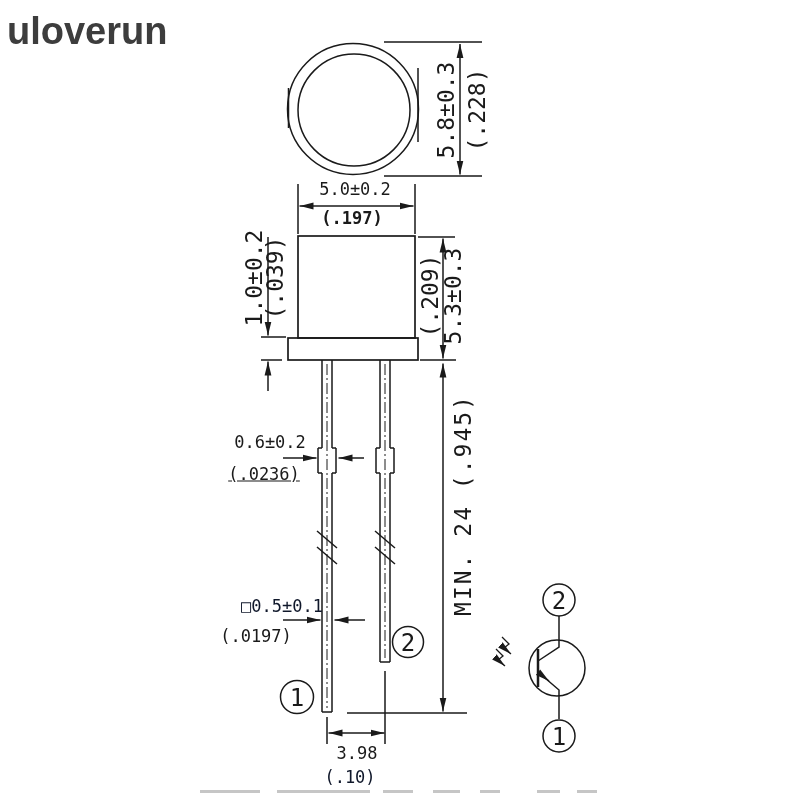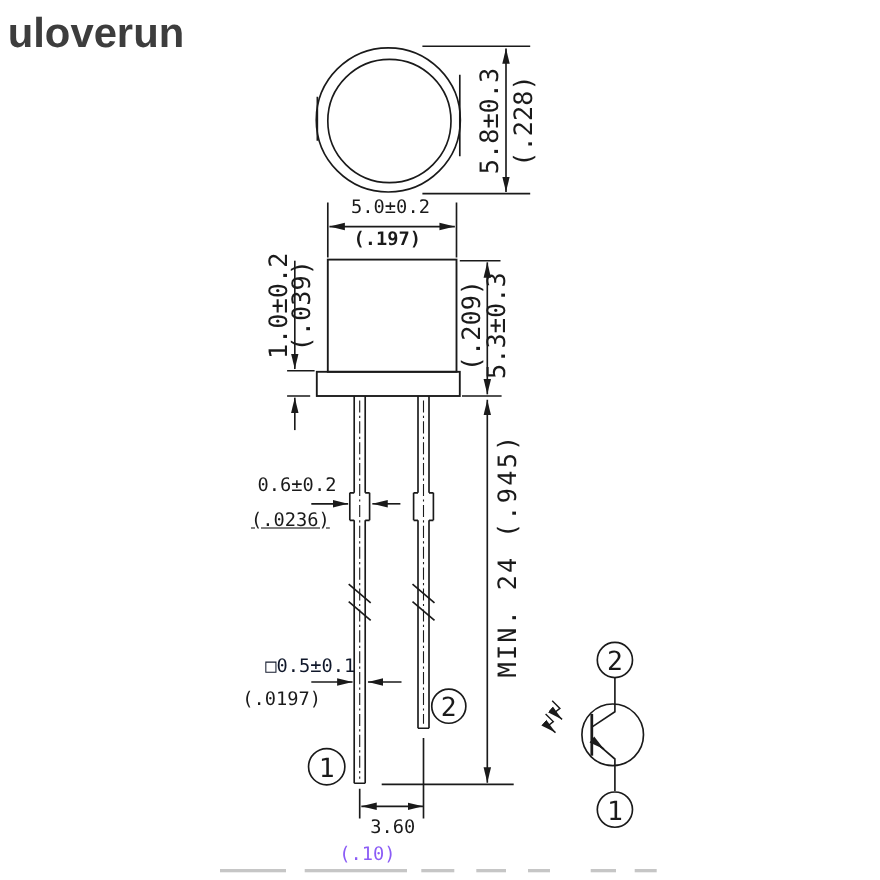--- a/index.html
+++ b/index.html
@@ -140,22 +140,22 @@
   <div class="dimv" style="left: 430px; top: 296px; color: rgb(26, 26, 26);">(.209)</div>
   <div class="dimv" style="left: 453px; top: 296px; color: rgb(26, 26, 26);">5.3±0.3</div>
 
   <div class="dimv min-spacing" style="left: 463px; top: 505px; color: rgb(26, 26, 26);">MIN. 24 (.945)</div>
 
   <div class="dim" style="left: 270px; top: 442px; color: rgb(26, 26, 26);">0.6±0.2</div>
   <div class="dim" style="left: 264px; top: 474px; color: rgb(26, 26, 26); text-decoration: underline;">(.0236)</div>
   <div class="dim" style="left: 270px; top: 606px; color: #0f172a; margin-left: 12px;">□0.5±0.1</div>
   <div class="dim" style="left: 256px; top: 636px; color: rgb(26, 26, 26); text-align: right;">(.0197)</div>
 
-  <div class="dim" style="left: 357px; top: 753px; color: rgb(26, 26, 26);">3.60</div>
-  <div class="dim" style="left: 334px; top: 777px; color: #8b5cf6;">(.10)</div>
+  <div class="dim" style="left: 357px; top: 753px; color: rgb(26, 26, 26);">3.98</div>
+  <div class="dim" style="left: 350px; top: 777px; color: #0f172a;">(.10)</div>
 
   <div class="pin" style="left: 297px; top: 698px; color: rgb(26, 26, 26);">1</div>
   <div class="pin" style="left: 408px; top: 643px; color: rgb(26, 26, 26);">2</div>
 
   <div class="pin" style="left: 559px; top: 601px; color: rgb(26, 26, 26);">2</div>
   <div class="pin" style="left: 559px; top: 737px; color: rgb(26, 26, 26);">1</div>
 
   <div class="smudge" style="left:200px;width:60px"></div>
   <div class="smudge" style="left:277px;width:93px"></div>
   <div class="smudge" style="left:383px;width:30px"></div>

